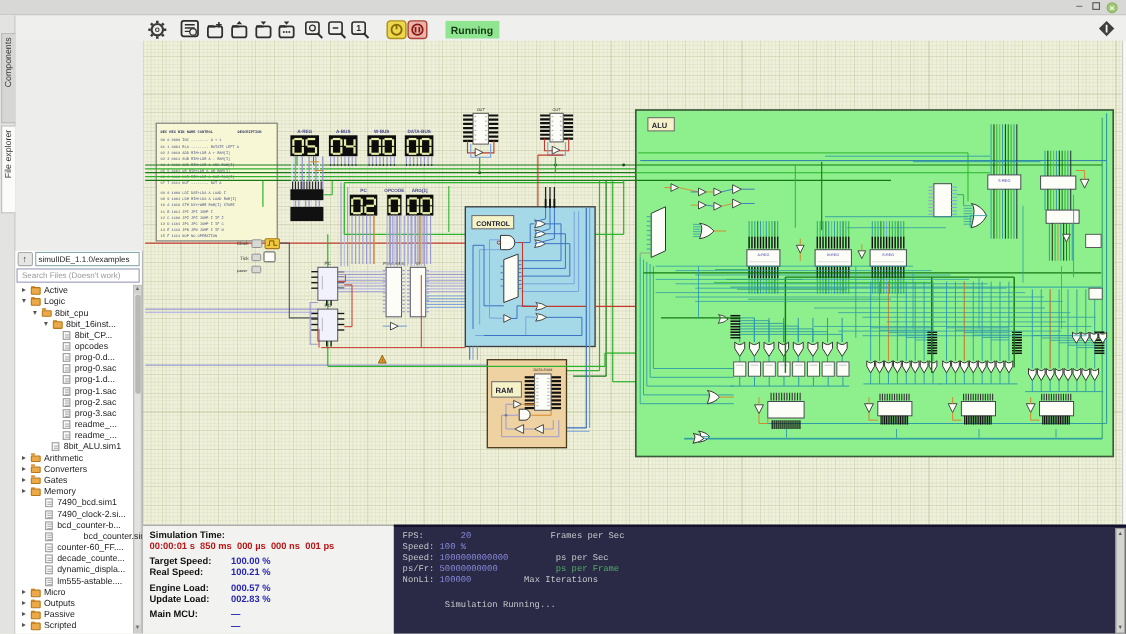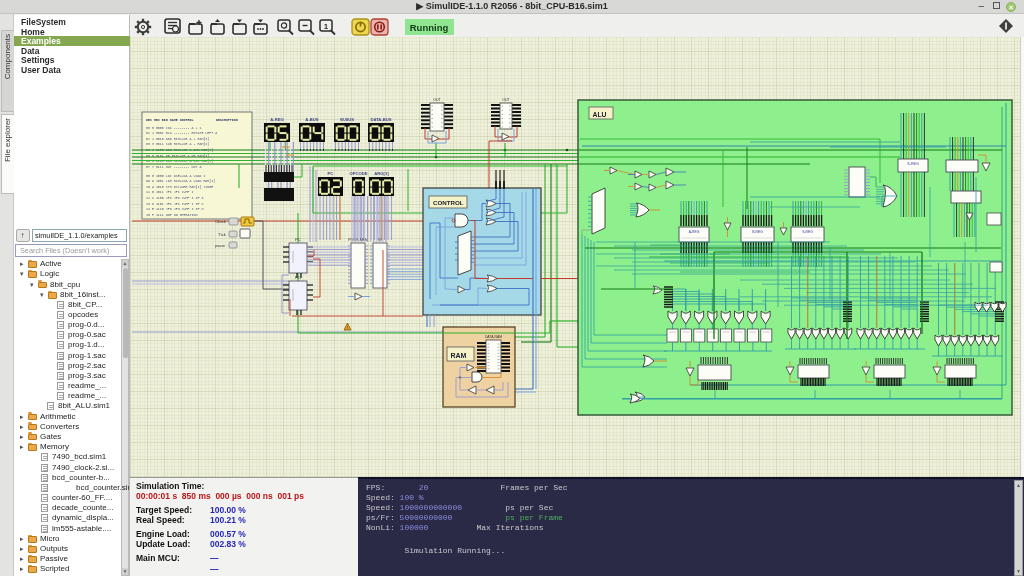--- a/index.html
+++ b/index.html
@@ -28,21 +28,20 @@
 .iv{position:absolute;font-size:8.5px;font-weight:bold;color:#2626b4;}
 #console{position:absolute;left:358px;top:477px;width:666px;height:99px;background:#2a2a47;border-top:2px solid #101028;}
 .cl{position:absolute;left:8px;font-family:Liberation Mono, monospace;font-size:8px;color:#c8c8cc;white-space:pre;}
 .num{color:#8c8ce0;} .grn{color:#4fae62;margin-top:41px;}
 #cscroll{position:absolute;right:1px;top:1px;width:9px;height:96px;background:#d4d4d2;border:1px solid #9a9a98;}
 </style>
 </head>
 <body>
 <div id="app">
   <div id="titlebar">
-    <div id="titletext">▶ SimulIDE-1.1.0 R2056 - 8bit_CPU-B16.sim1</div>
     <div style="position:absolute;right:40px;top:0;font-size:10px;color:#444;">–</div>
     <div style="position:absolute;right:24px;top:2px;width:7px;height:7px;border:1.2px solid #555;"></div>
     <div style="position:absolute;right:8px;top:2px;width:10px;height:10px;border-radius:5px;background:#a2ca74;border:1px solid #8ab05c;color:#fff;font-size:8px;font-weight:bold;text-align:center;line-height:9px;">×</div>
   </div>
   <div id="toolbar"></div>
   <svg width="1024" height="37" viewBox="0 0 1024 37" style="position:absolute;left:0;top:0;">
       <g transform="translate(143,27)">
         <circle r="5.2" fill="none" stroke="#3a3a3a" stroke-width="2"></circle>
         <circle r="1.6" fill="#efefed" stroke="#3a3a3a" stroke-width="1"></circle>
         <line x1="6.0" y1="0.0" x2="8.2" y2="0.0" stroke="#3a3a3a" stroke-width="2.4"></line>
@@ -118,28 +117,20 @@
         <line x1="0" y1="-3.5" x2="0" y2="3.5" stroke="#fff" stroke-width="1.6"></line>
       </g>
     </svg>
   <div id="tabstrip">
     <div class="vtab" style="top:16px;height:82px;">
         <span>Components</span>
       </div>
     <div class="vtab" style="top:100px;height:80px;background:#fbfbfa;">
         <span>File explorer</span>
       </div>
-  </div>
-  <div id="sidelist">
-    <div class="sli" style="top:2px;">FileSystem</div>
-    <div class="sli" style="top:11.5px;">Home</div>
-    <div class="sli" style="top:21px;background:#84a750;color:#fff;">Examples</div>
-    <div class="sli" style="top:30.5px;">Data</div>
-    <div class="sli" style="top:40px;">Settings</div>
-    <div class="sli" style="top:49.5px;">User Data</div>
   </div>
   <div id="treewrap">
       <div style="position:absolute;left:2px;top:1px;width:14px;height:13px;background:#e6e6e4;border:1px solid #aaa;border-radius:2px;">
         <span style="position:absolute;left:3.5px;top:1px;font-size:8px;color:#333;">↑</span>
       </div>
       <div style="position:absolute;left:18px;top:1px;width:95px;height:13px;background:#fff;border:1px solid #8aa;font-size:7.3px;color:#222;line-height:12px;padding-left:2px;white-space:nowrap;overflow:hidden;">simulIDE_1.1.0/examples</div>
       <div style="position:absolute;left:1px;top:16px;width:112px;height:13px;background:#fff;border:1px solid #99b;font-size:7.3px;color:#999;line-height:12px;padding-left:4px;">Search Files (Doesn't work)</div>
       <div style="position:absolute;left:107px;top:31px;width:8px;height:317px;background:#e2e2e0;border:1px solid #bbb;">
         <div style="position:absolute;left:0px;top:0px;width:6px;height:7px;background:#d0d0ce;font-size:5px;color:#666;text-align:center;line-height:7px;">▲</div>
         <div style="position:absolute;left:0px;bottom:0px;width:6px;height:7px;background:#d0d0ce;font-size:5px;color:#666;text-align:center;line-height:7px;">▼</div>

